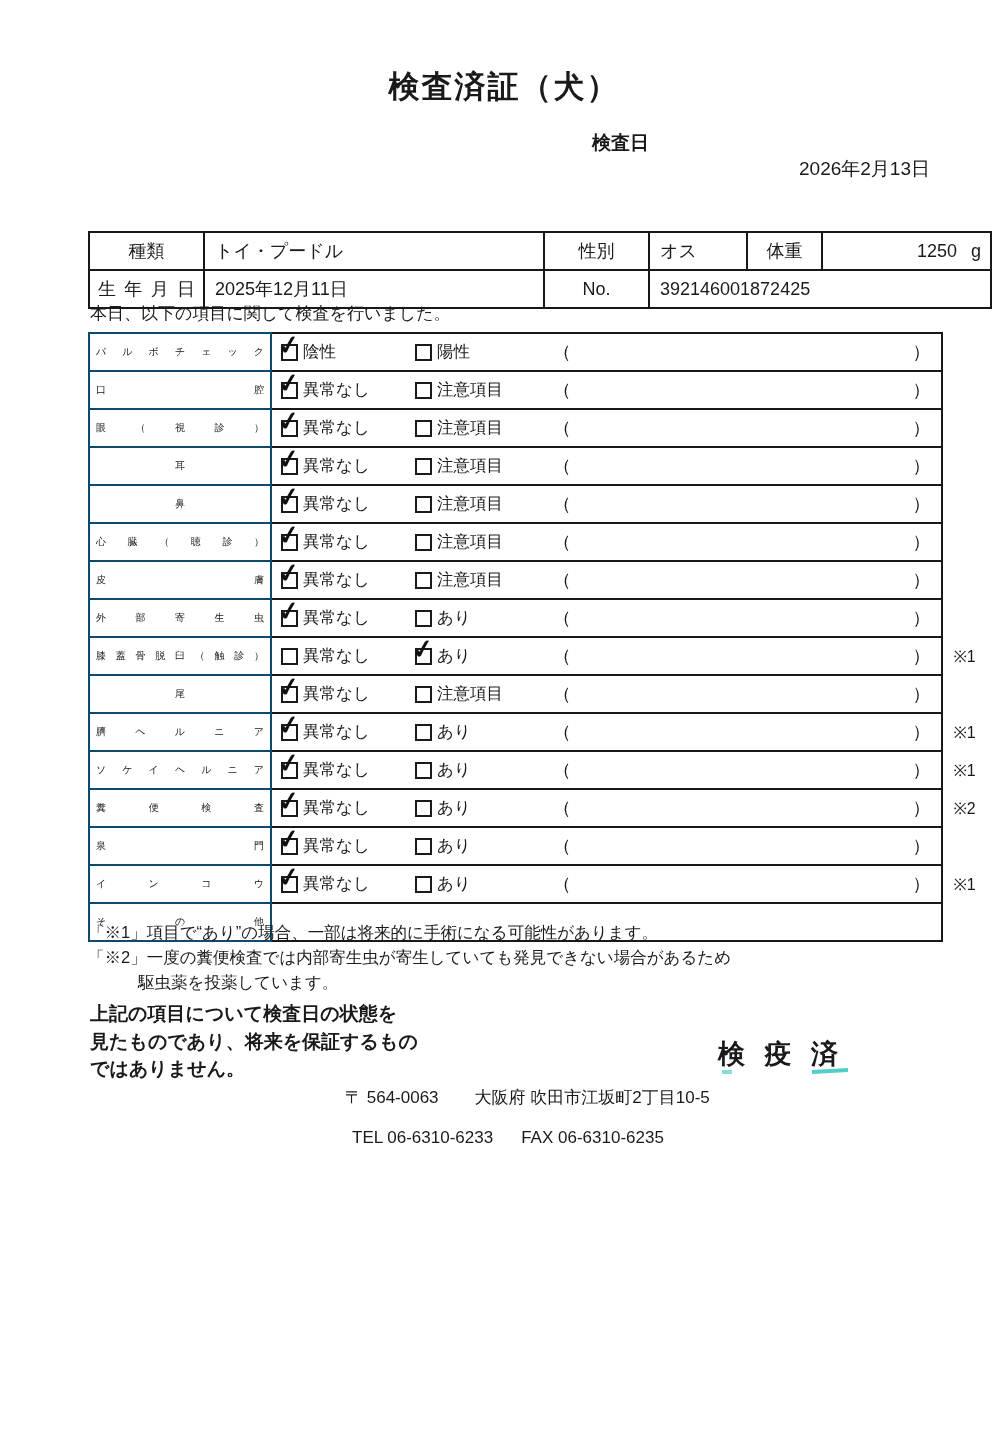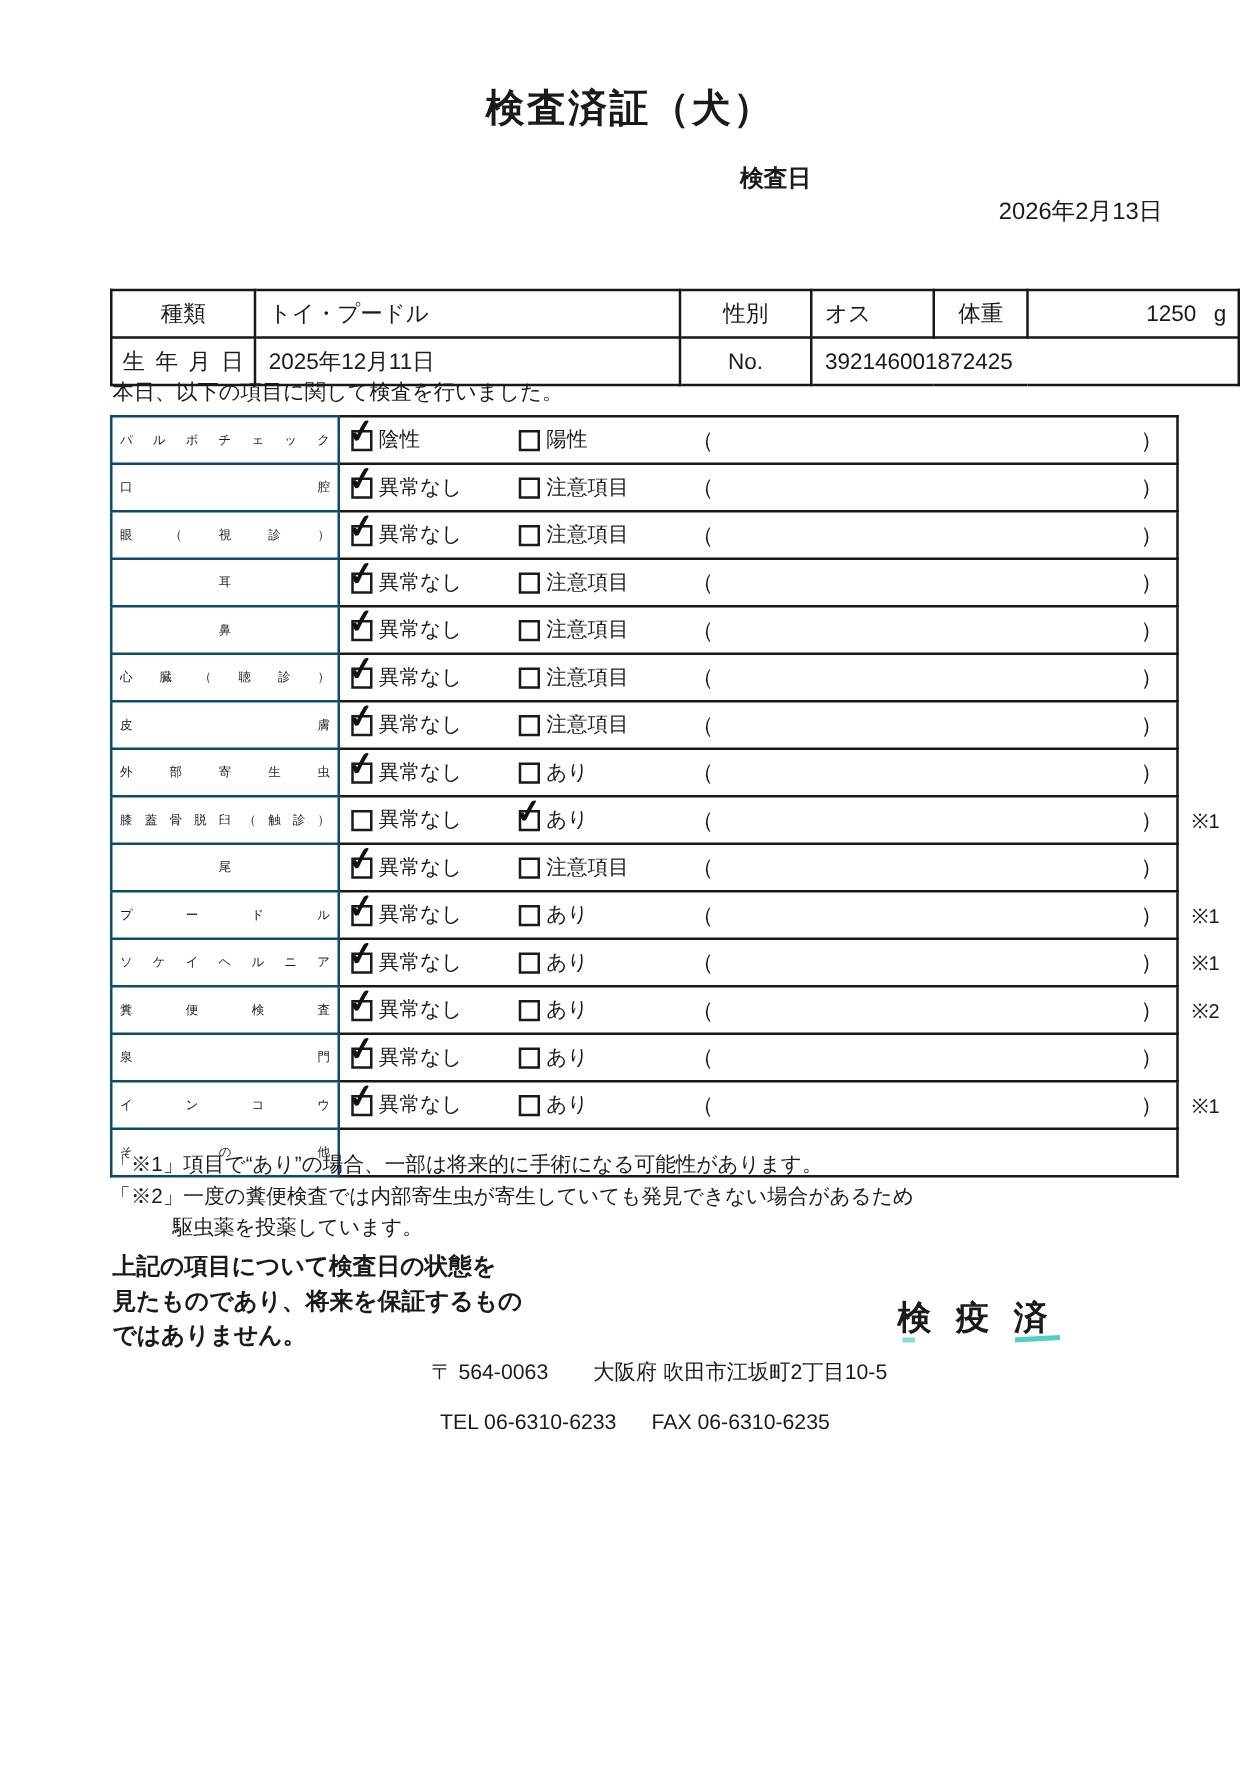--- a/index.html
+++ b/index.html
@@ -316,21 +316,21 @@
                 </span>
                 <span>注意項目</span>
               </span>
         <span class="paren">（</span>
         <span class="paren paren-close">）</span>
       </div>
           </td>
       <td class="cl-note"></td>
     </tr>
     <tr class="cl-row">
-      <td class="cl-label">プードル</td>
+      <td class="cl-label">臍ヘルニア</td>
       <td class="cl-opts">
             <div class="opts-inner">
         <span class="opt">
                 <span class="cbox">
                   <span class="mark">✓</span>
                 </span>
                 <span>異常なし</span>
               </span>
         <span class="opt">
                 <span class="cbox">

